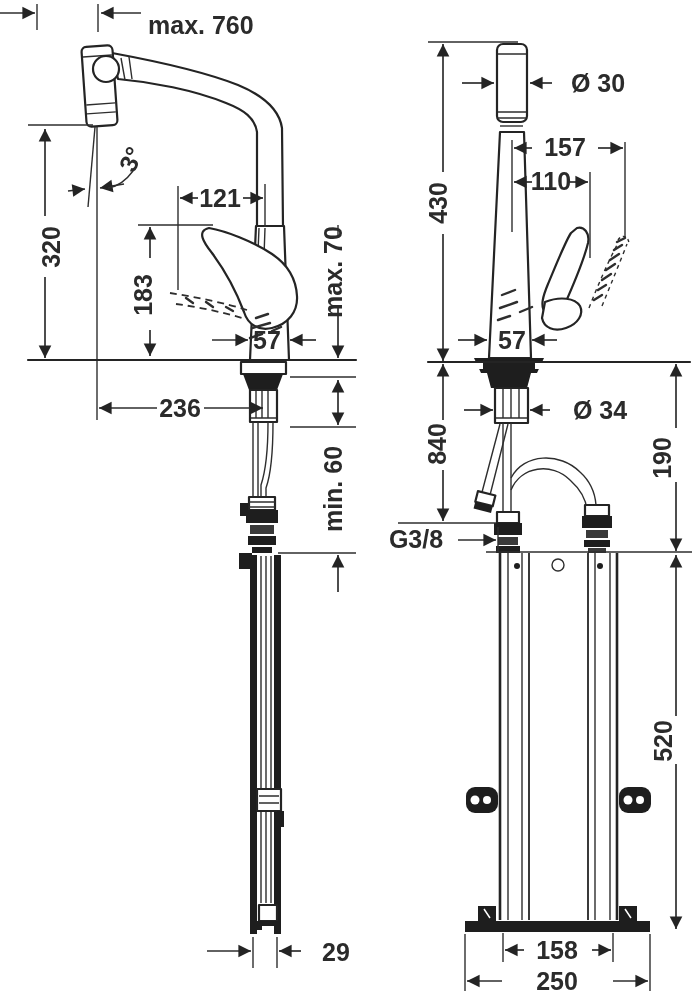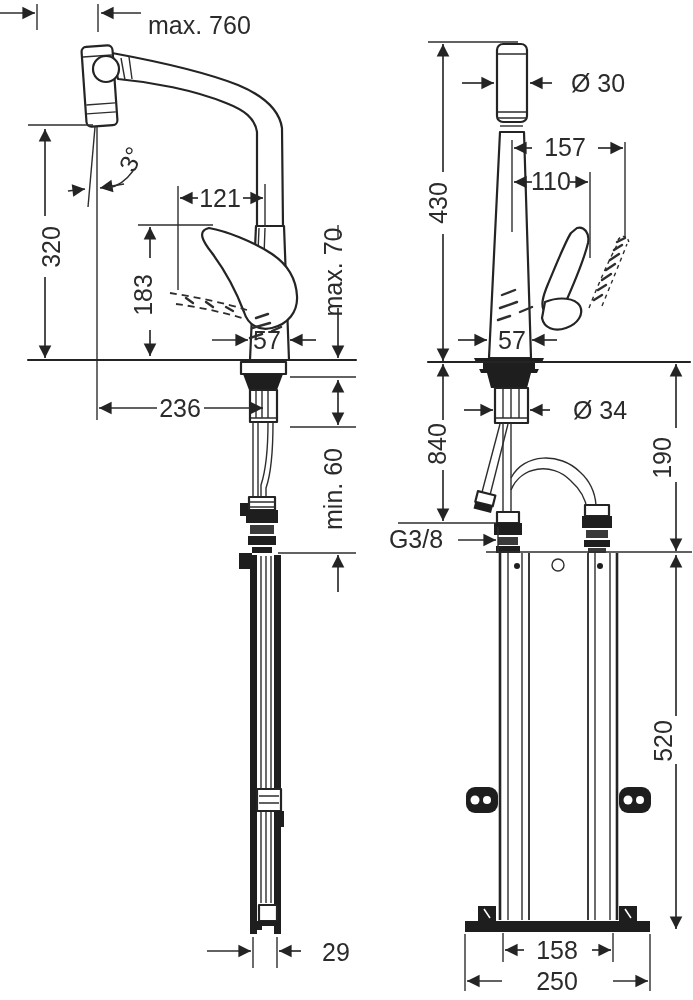--- a/index.html
+++ b/index.html
@@ -1,17 +1,17 @@
 <!DOCTYPE html>
 <html><head>
 <meta charset="utf-8">
 <style>
   html,body{margin:0;padding:0;background:#ffffff;}
   #stage{position:relative;width:693px;height:1000px;background:#ffffff;overflow:hidden;
-         font-family:"Liberation Sans", sans-serif;}
+         font-family:"Liberation Sans", sans-serif;font-weight:bold;}
   svg{position:absolute;left:0;top:0;}
   svg text{font-family:"Liberation Sans", sans-serif;font-size:25px;fill:#2b2b2b;}
   .ln{stroke:#242424;stroke-width:2.2;fill:none;stroke-linecap:round;stroke-linejoin:round;}
   .thin{stroke:#2e2e2e;stroke-width:1.4;fill:none;}
   .dim{stroke:#2e2e2e;stroke-width:1.7;fill:none;}
   .wh{fill:#ffffff;stroke:#242424;stroke-width:2.2;stroke-linejoin:round;}
   .bk{fill:#1e1e1e;stroke:none;}
   .dash{stroke:#2e2e2e;stroke-width:1.8;fill:none;stroke-dasharray:7 5;}
   .hatch{stroke:#2e2e2e;stroke-width:2.4;fill:none;stroke-linecap:round;}
 </style>

